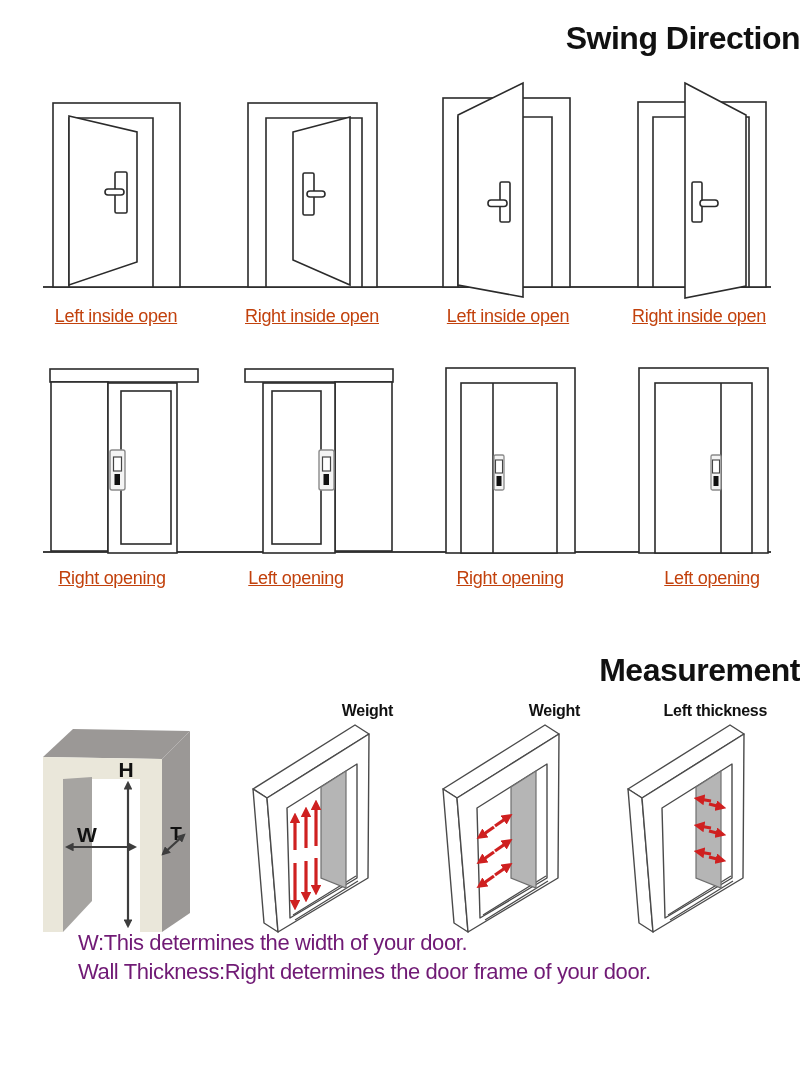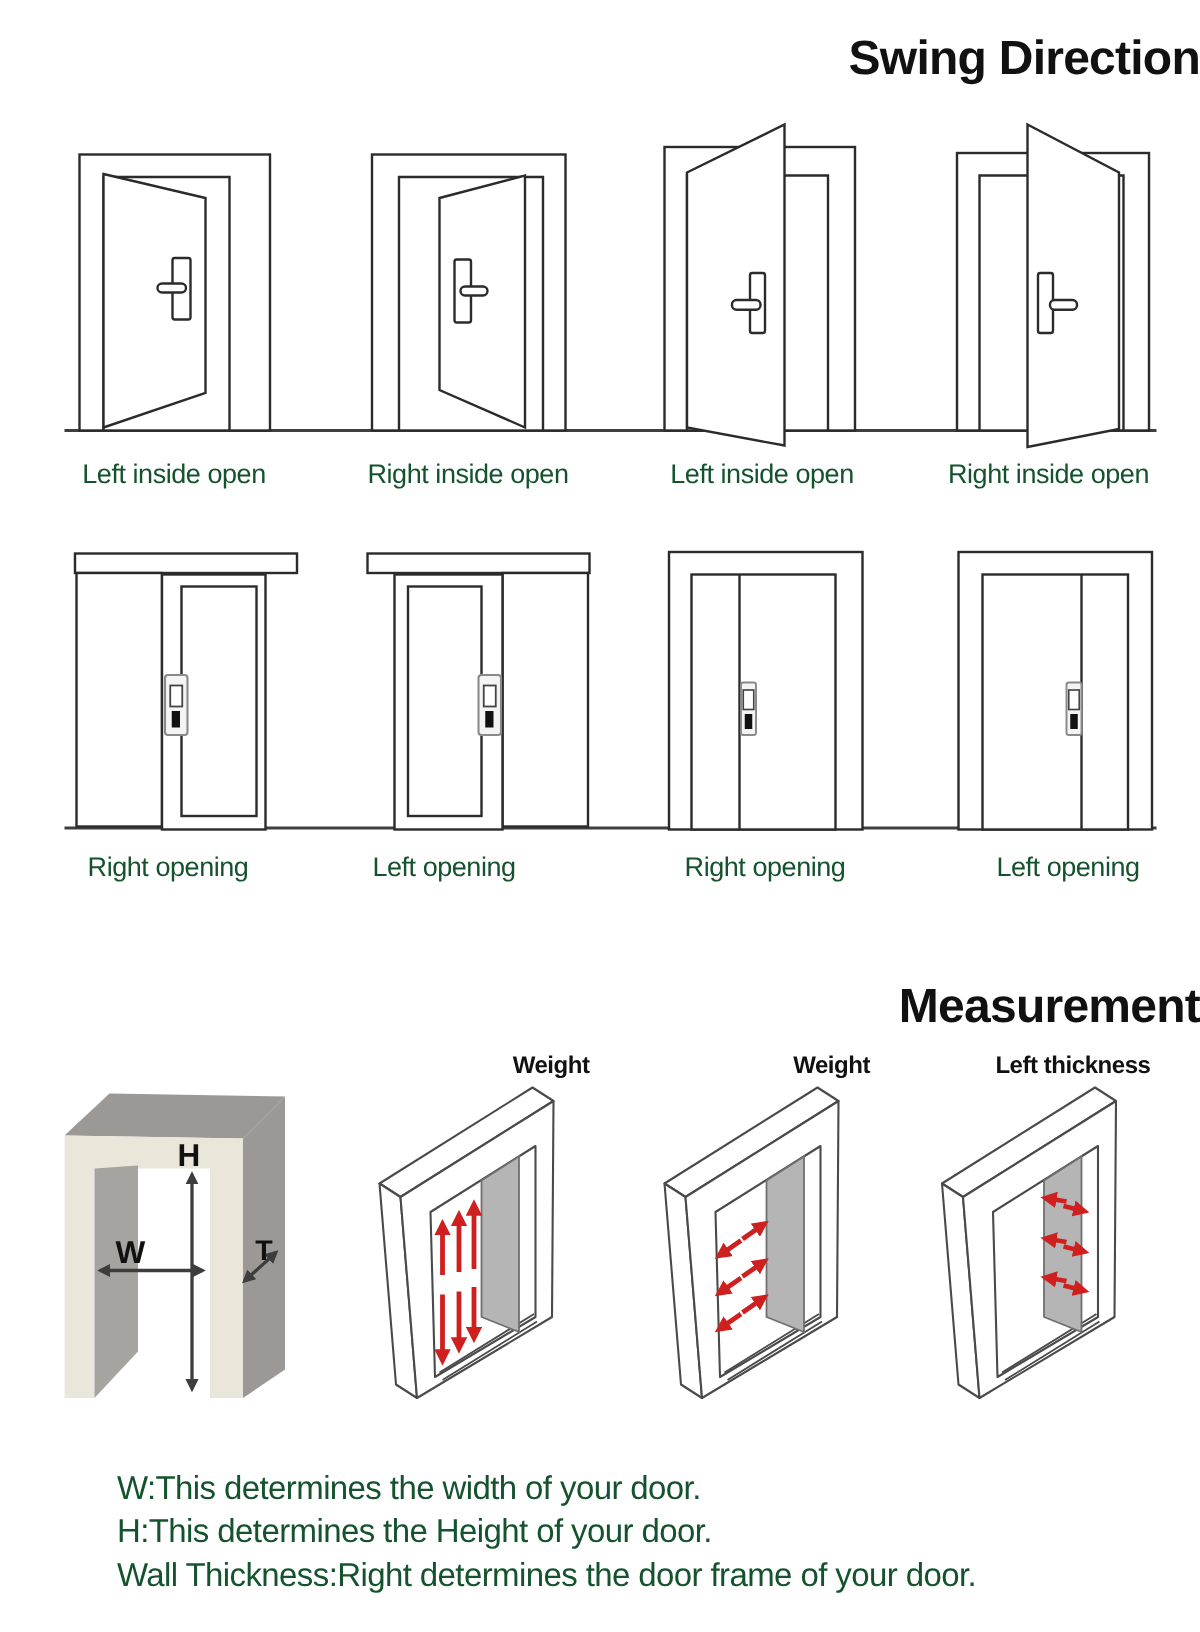--- a/index.html
+++ b/index.html
@@ -6,27 +6,27 @@
   #canvas{
     position:relative;width:800px;height:1088px;background:#ffffff;overflow:hidden;
     font-family:"Liberation Sans", sans-serif;
   }
   .abs{position:absolute;}
   .section-title{
     width:800px;text-align:right;font-weight:bold;font-size:32px;color:#111111;
     letter-spacing:-0.5px;
   }
   .door-label{
-    width:180px;text-align:center;font-size:18px;color:#14532d;letter-spacing:-0.3px;
+    width:180px;text-align:center;font-size:18px;color:#c2410c;letter-spacing:-0.3px;text-decoration:underline;
   }
   .measure-label{
     width:160px;text-align:right;font-size:16px;font-weight:bold;color:#111111;letter-spacing:-0.3px;
   }
   .ground-line{height:2px;background:#3f3f3f;}
-  .notes{left:78px;top:977px;font-size:22px;color:#14532d;line-height:29px;letter-spacing:-0.4px;}
+  .notes{left:78px;top:928px;font-size:22px;color:#701a75;line-height:29px;letter-spacing:-0.4px;}
   svg{display:block;}
   .ln{stroke:#2b2b2b;stroke-width:1.6;fill:none;}
   .lnw{stroke:#2b2b2b;stroke-width:1.6;fill:#ffffff;}
   .f3{stroke:#4a4a4a;stroke-width:1.4;fill:#ffffff;stroke-linejoin:round;}
   .thin{stroke:#4a4a4a;stroke-width:1.2;fill:none;}
   .red{stroke:#cf2020;stroke-width:3.2;fill:none;}
   .dim{stroke:#3d3d3d;stroke-width:2.2;fill:none;}
   .svg-letter{font-family:"Liberation Sans",sans-serif;font-weight:bold;fill:#111111;}
 </style>
 </head>
@@ -190,17 +190,16 @@
       <path class="red" d="M89,84 L101,87" marker-end="url(#ah-red)"></path>
       <path class="red" d="M91,108 L79,106" marker-end="url(#ah-red)"></path>
       <path class="red" d="M89,111 L101,114" marker-end="url(#ah-red)"></path>
       <path class="red" d="M91,134 L79,132" marker-end="url(#ah-red)"></path>
       <path class="red" d="M89,137 L101,140" marker-end="url(#ah-red)"></path>
     </g>
   </svg>
 
   <div class="abs notes">
     <div>W:This determines the width of your door.</div>
-    <div>H:This determines the Height of your door.</div>
     <div>Wall Thickness:Right determines the door frame of your door.</div>
   </div>
 
 </div>
 
 </body></html>

